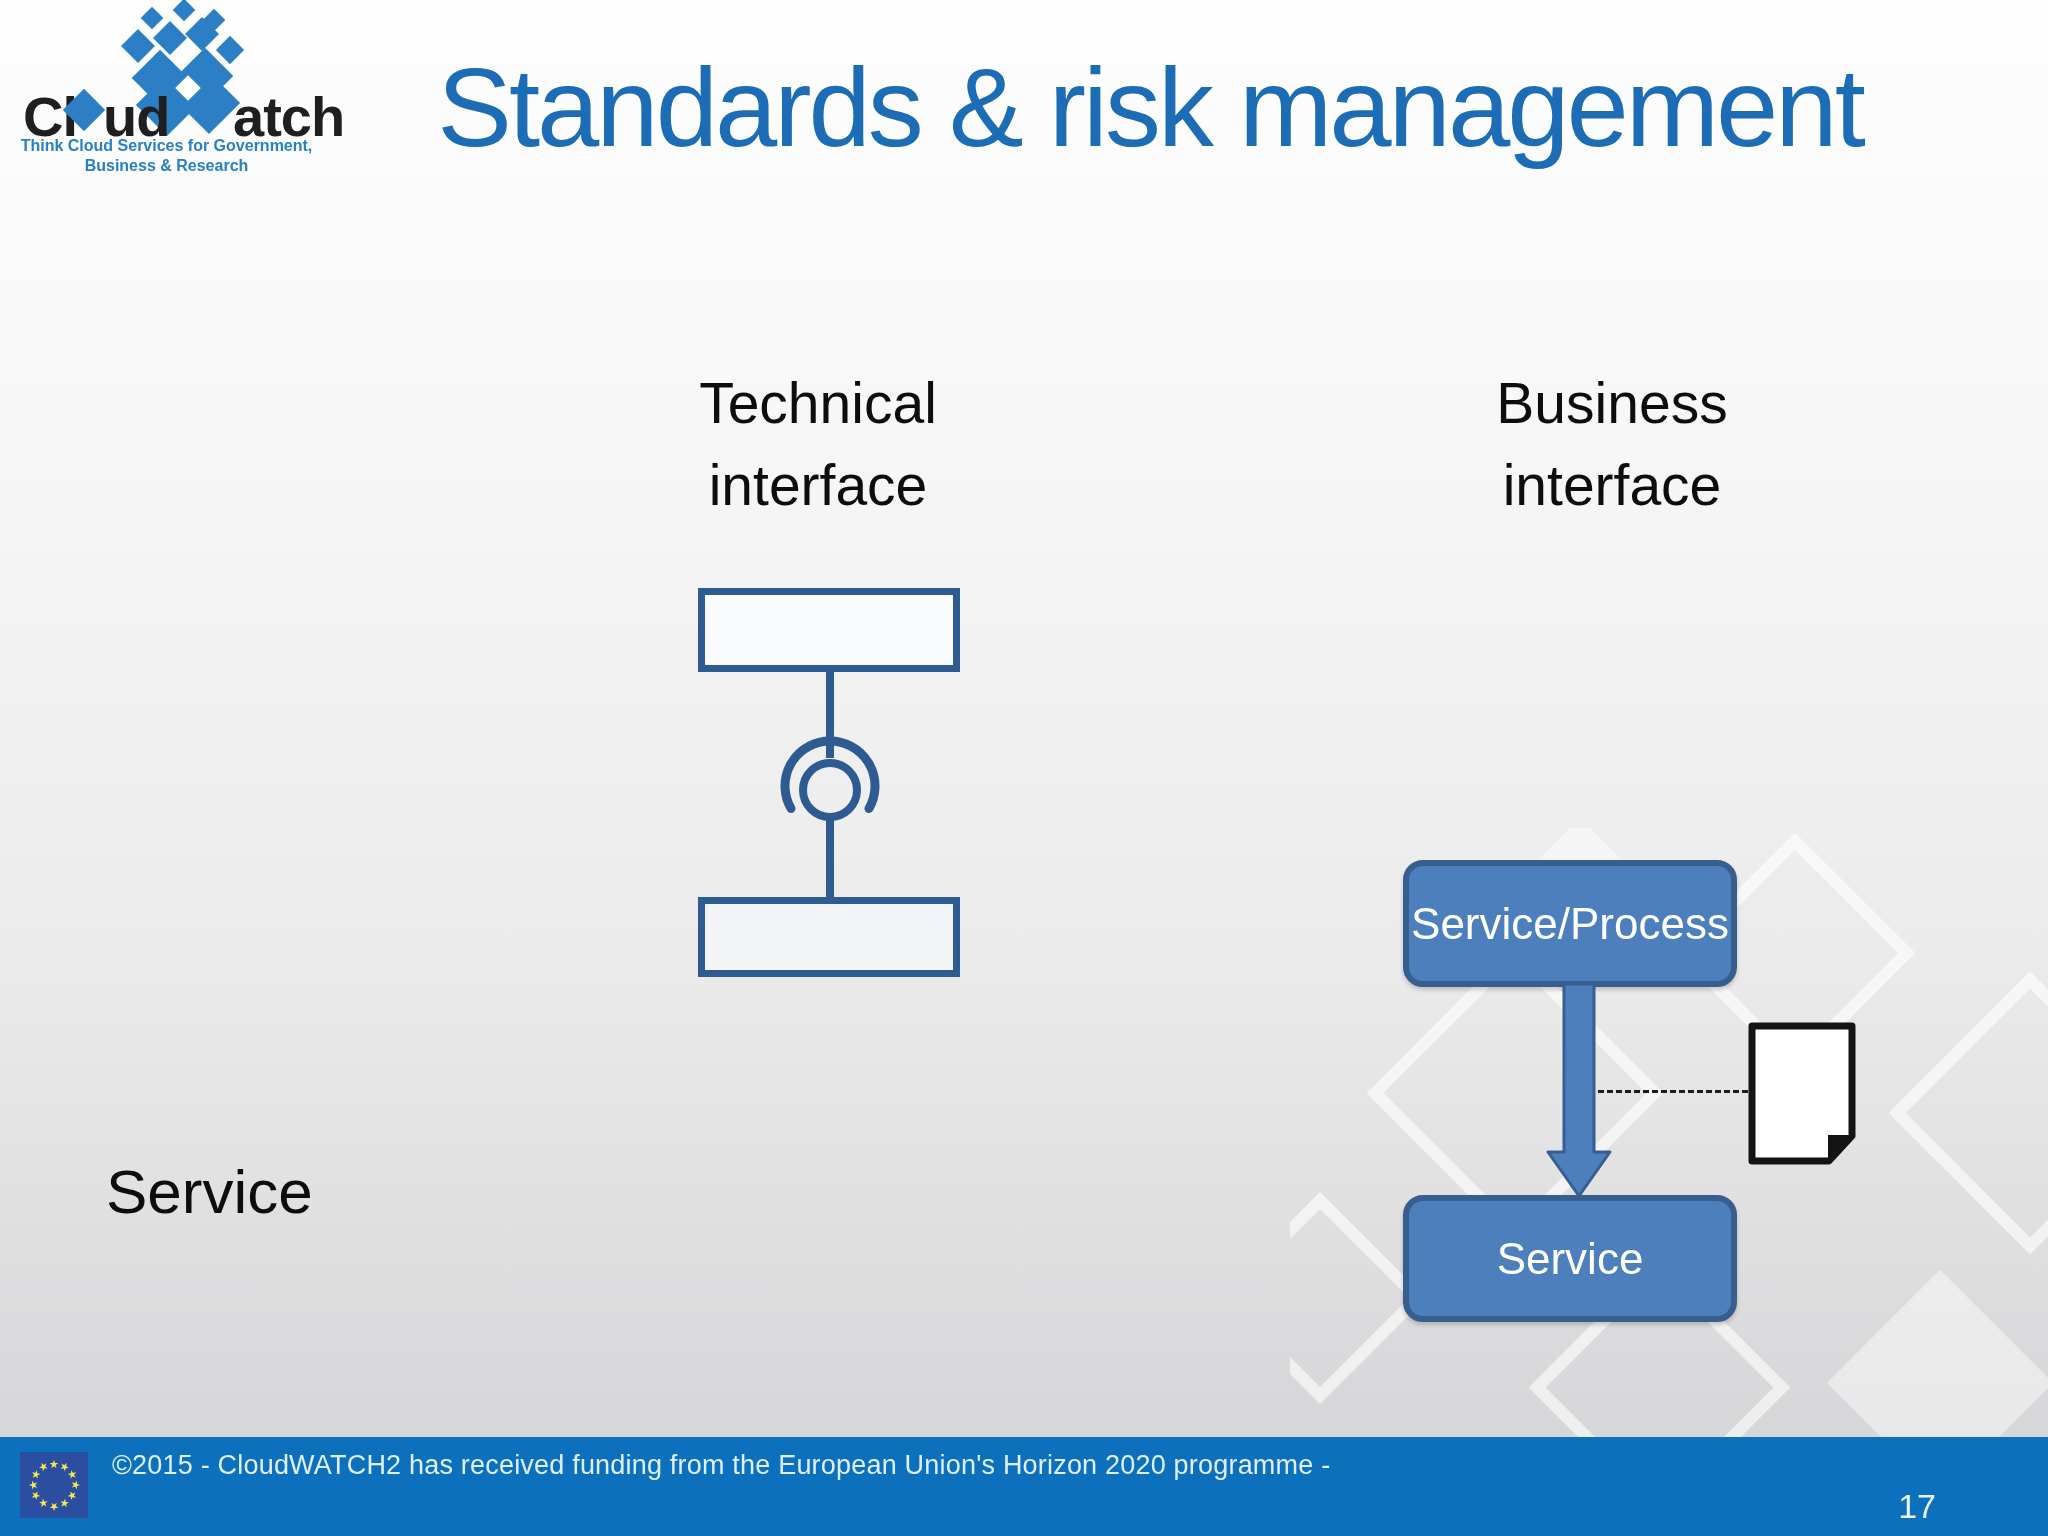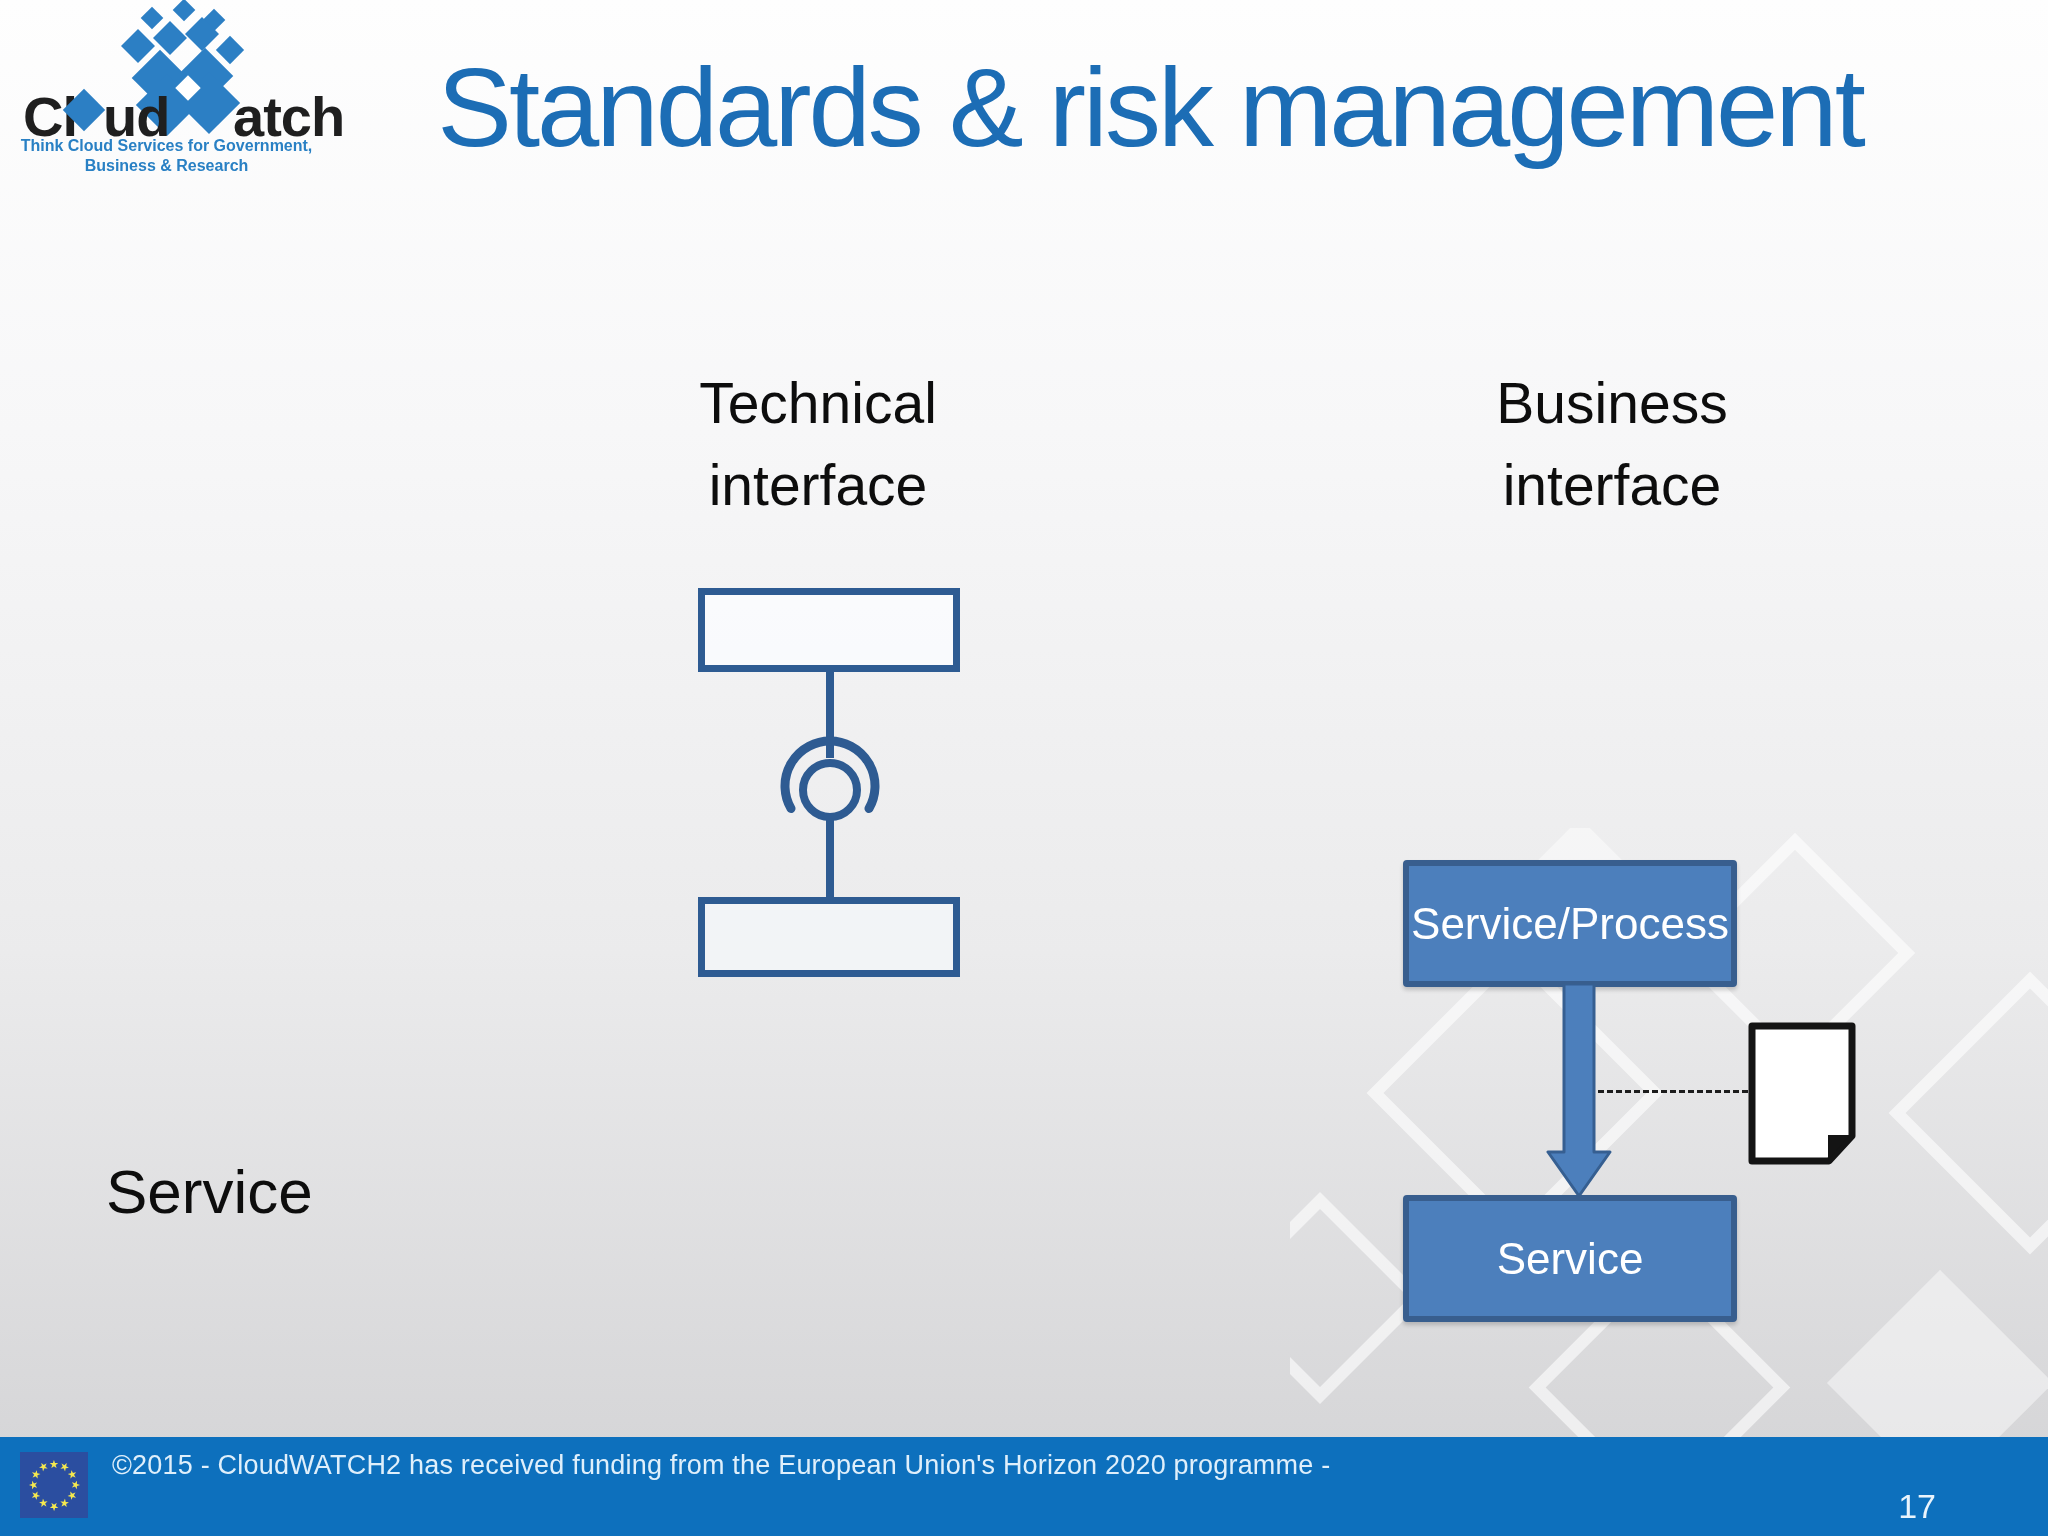--- a/index.html
+++ b/index.html
@@ -31,21 +31,21 @@
   .uml-rect.top{top:588px;height:84px;background:rgba(250,252,254,0.85);}
   .uml-rect.bottom{top:897px;height:80px;background:rgba(243,245,247,0.9);}
   .uml-connector{position:absolute;left:760px;top:668px;}
   
   .watermark{position:absolute;left:1290px;top:828px;width:758px;height:610px;overflow:hidden;}
   .wm{position:absolute;transform:rotate(45deg);box-sizing:border-box;}
   .wm.o{border:12px solid rgba(255,255,255,0.6);}
   .wm.f{background:rgba(255,255,255,0.45);}
   
   .blue-box{position:absolute;left:1403px;width:334px;height:127px;box-sizing:border-box;
-    background:#4C7FBC;border:6px solid #385E8E;border-radius:4px;
+    background:#4C7FBC;border:6px solid #385E8E;border-radius:20px;
     display:flex;align-items:center;justify-content:center;
     color:#ffffff;font-size:44px;box-shadow:0 3px 4px rgba(0,0,0,0.18);}
   .blue-box.sp{top:860px;}
   .blue-box.sv{top:1195px;}
   .big-arrow{position:absolute;left:1538px;top:984px;}
   .dashed-link{position:absolute;left:1598px;top:1090px;width:150px;border-top:3px dashed #1c1c1c;}
   .sla-doc{position:absolute;left:1747px;top:1021px;}
   .sla-text{position:absolute;left:1747px;top:1021px;width:110px;height:132px;
     display:flex;align-items:center;justify-content:center;font-size:38px;color:#111;font-weight:500;}
   

